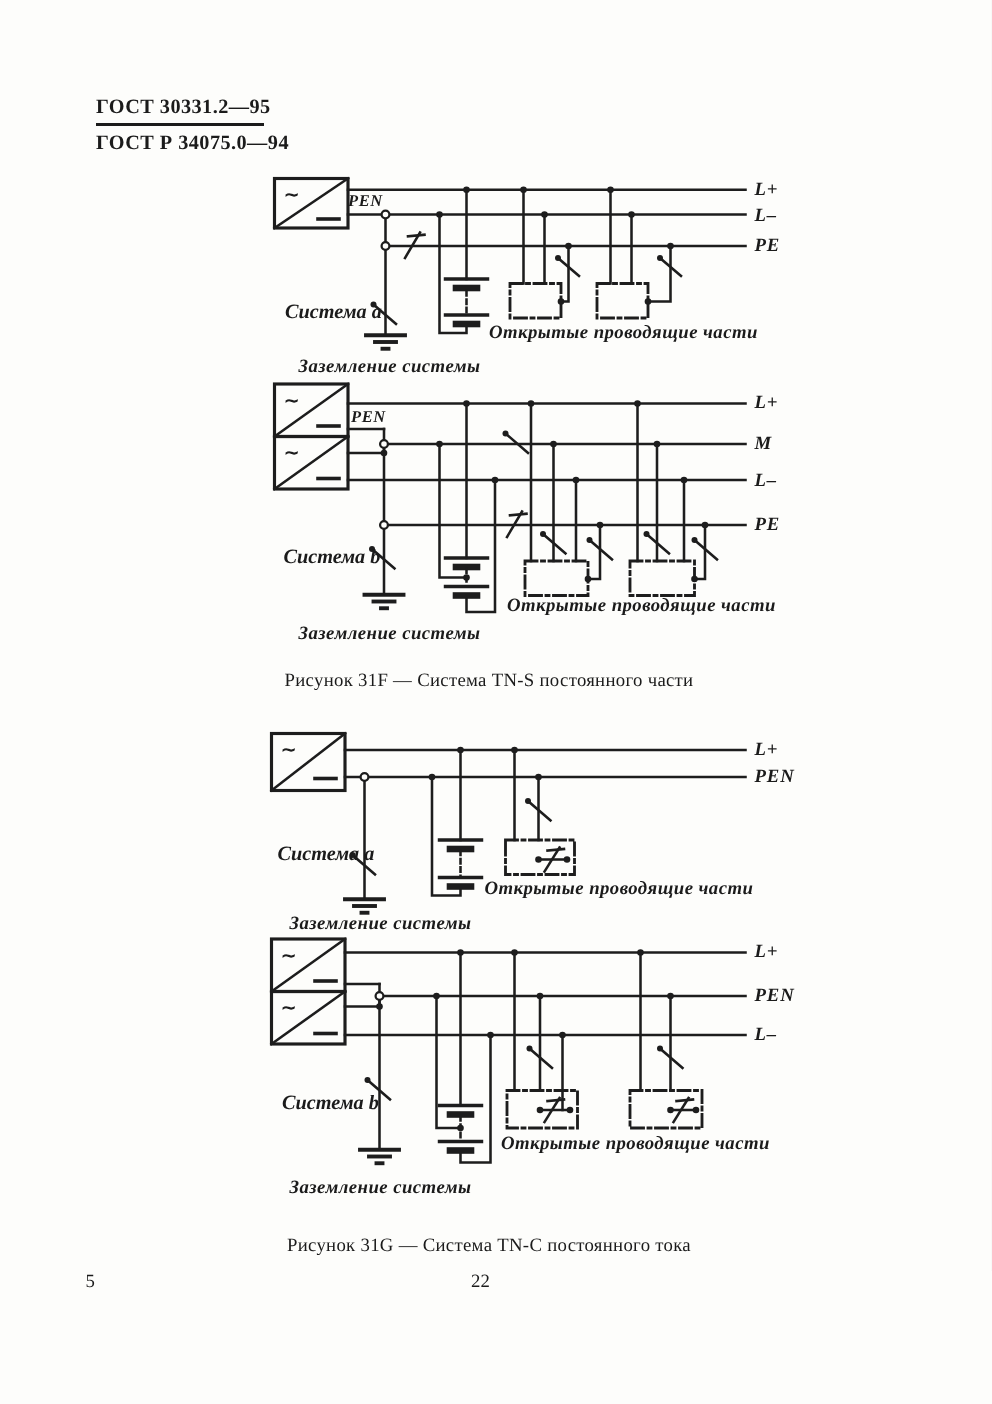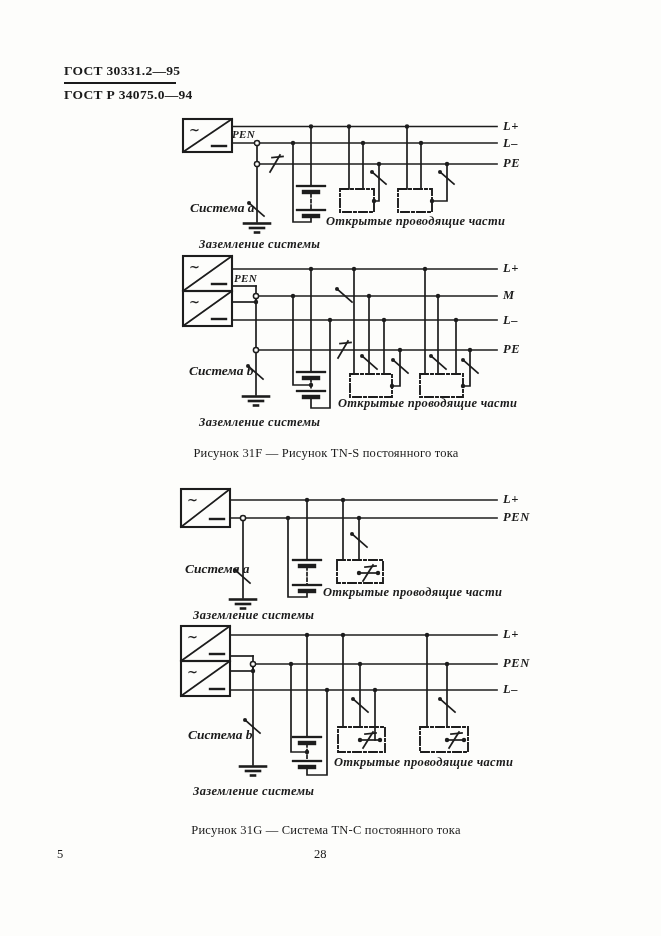--- a/index.html
+++ b/index.html
@@ -367,33 +367,33 @@
 
   <div class="abs t-pen" style="left:234px;top:272px;">PEN</div>
   <div class="abs t-line" style="left:503px;top:261px;">L+</div>
   <div class="abs t-line" style="left:503px;top:288px;">M</div>
   <div class="abs t-line" style="left:503px;top:313px;">L–</div>
   <div class="abs t-line" style="left:503px;top:342px;">PE</div>
   <div class="abs t-cyr" style="left:163px;top:363px;">Система b</div>
   <div class="abs t-cyr-sm" style="left:338px;top:396px;">Открытые проводящие части</div>
   <div class="abs t-cyr-sm" style="left:199px;top:415px;">Заземление системы</div>
 
-  <div class="abs t-cap cap" style="top:446px;">Рисунок 31F — Рисунок TN-S постоянного тока</div>
+  <div class="abs t-cap cap" style="top:446px;">Рисунок 31F — Система TN-S постоянного части</div>
 
   <div class="abs t-line" style="left:503px;top:492px;">L+</div>
   <div class="abs t-line" style="left:503px;top:510px;">PEN</div>
   <div class="abs t-cyr" style="left:159px;top:561px;">Система a</div>
   <div class="abs t-cyr-sm" style="left:323px;top:585px;">Открытые проводящие части</div>
   <div class="abs t-cyr-sm" style="left:193px;top:608px;">Заземление системы</div>
 
   <div class="abs t-line" style="left:503px;top:627px;">L+</div>
   <div class="abs t-line" style="left:503px;top:656px;">PEN</div>
   <div class="abs t-line" style="left:503px;top:682px;">L–</div>
   <div class="abs t-cyr" style="left:162px;top:727px;">Система b</div>
   <div class="abs t-cyr-sm" style="left:334px;top:755px;">Открытые проводящие части</div>
   <div class="abs t-cyr-sm" style="left:193px;top:784px;">Заземление системы</div>
 
   <div class="abs t-cap cap" style="top:823px;">Рисунок 31G — Система TN-C постоянного тока</div>
 
   <div class="abs t-foot" style="left:57px;top:847px;">5</div>
-  <div class="abs t-foot" style="left:314px;top:847px;">28</div>
+  <div class="abs t-foot" style="left:314px;top:847px;">22</div>
 
 </div>
 
 </body></html>

